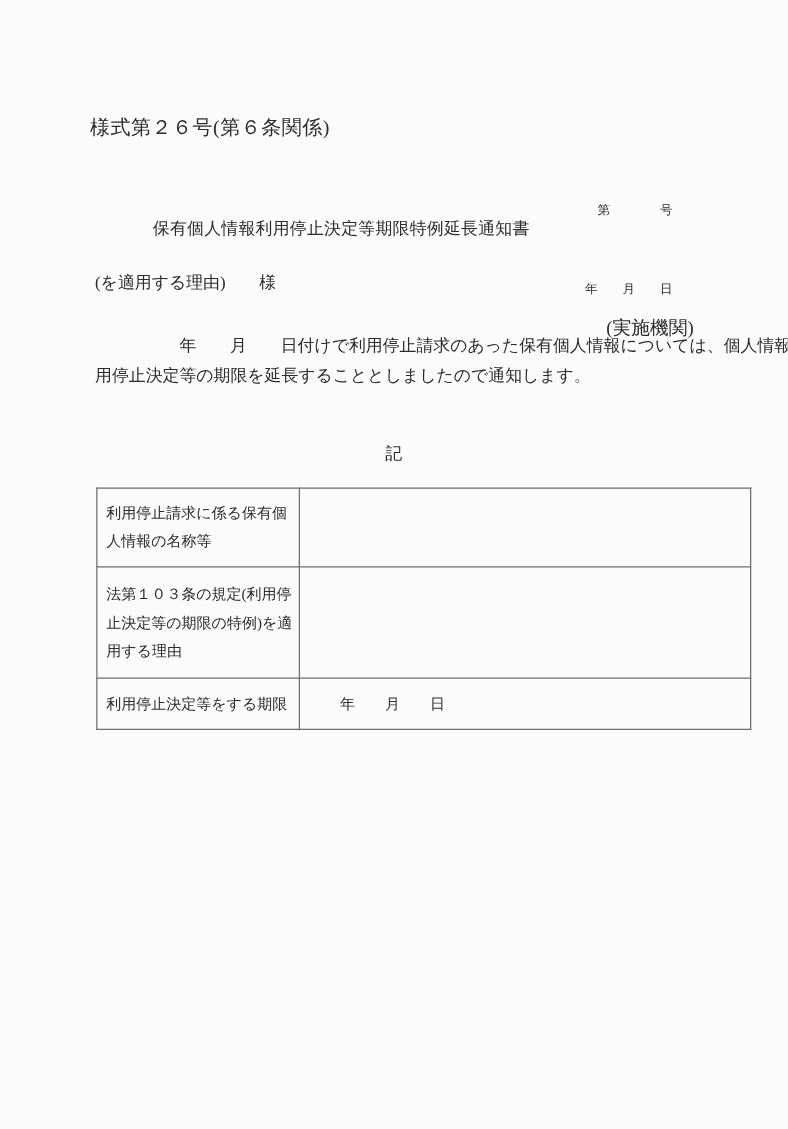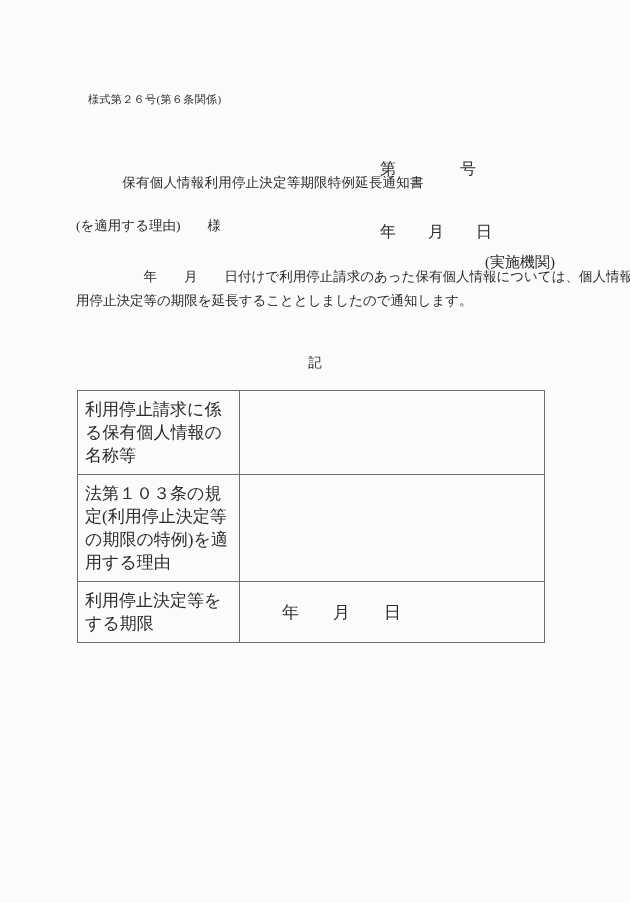--- a/index.html
+++ b/index.html
@@ -21,36 +21,36 @@
     position: absolute;
     left: 0;
     top: 0;
     width: 630px;
     height: 903px;
   }
 
   
   .form-no {
     position: absolute;
-    left: 88px;
+    left: 72px;
     top: 92px;
-    font-size: 11px;
+    font-size: 16px;
     letter-spacing: 0.4px;
     white-space: pre;
   }
 
   
   .doc-meta {
     position: absolute;
     left: 380px;
     top: 116px;
     width: 180px;
-    font-size: 16px;
+    font-size: 10px;
     line-height: 21px;
-    text-align: left;
+    text-align: right;
     white-space: pre;
   }
   .doc-meta .meta-line {
     display: block;
     padding-right: 22px;
   }
 
   
   .doc-title {
     position: absolute;
@@ -110,24 +110,24 @@
     width: 630px;
     text-align: center;
     font-size: 13.5px;
   }
 
   
   .form-table {
     position: absolute;
     left: 77px;
     top: 390px;
-    width: 468px;
+    width: 524px;
     border-collapse: collapse;
     table-layout: fixed;
-    font-size: 17px;
+    font-size: 12px;
   }
   .form-table td {
     border: 1px solid #6e6e6e;
     vertical-align: middle;
     padding: 0;
   }
   .form-table td.label {
     width: 150px;
     padding: 7px 4px 7px 7px;
     line-height: 23px;

